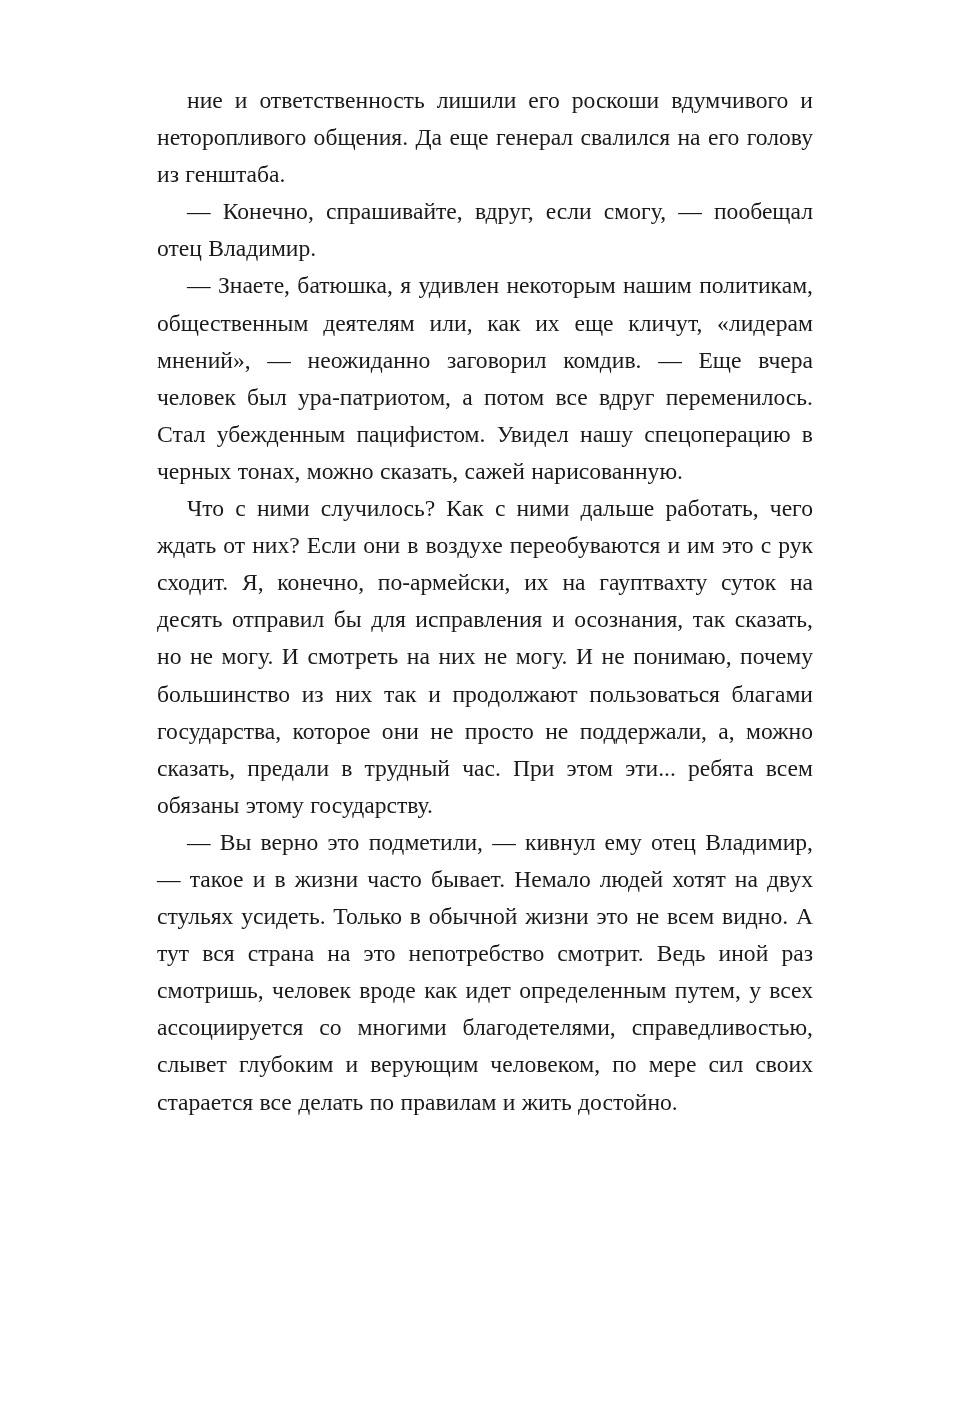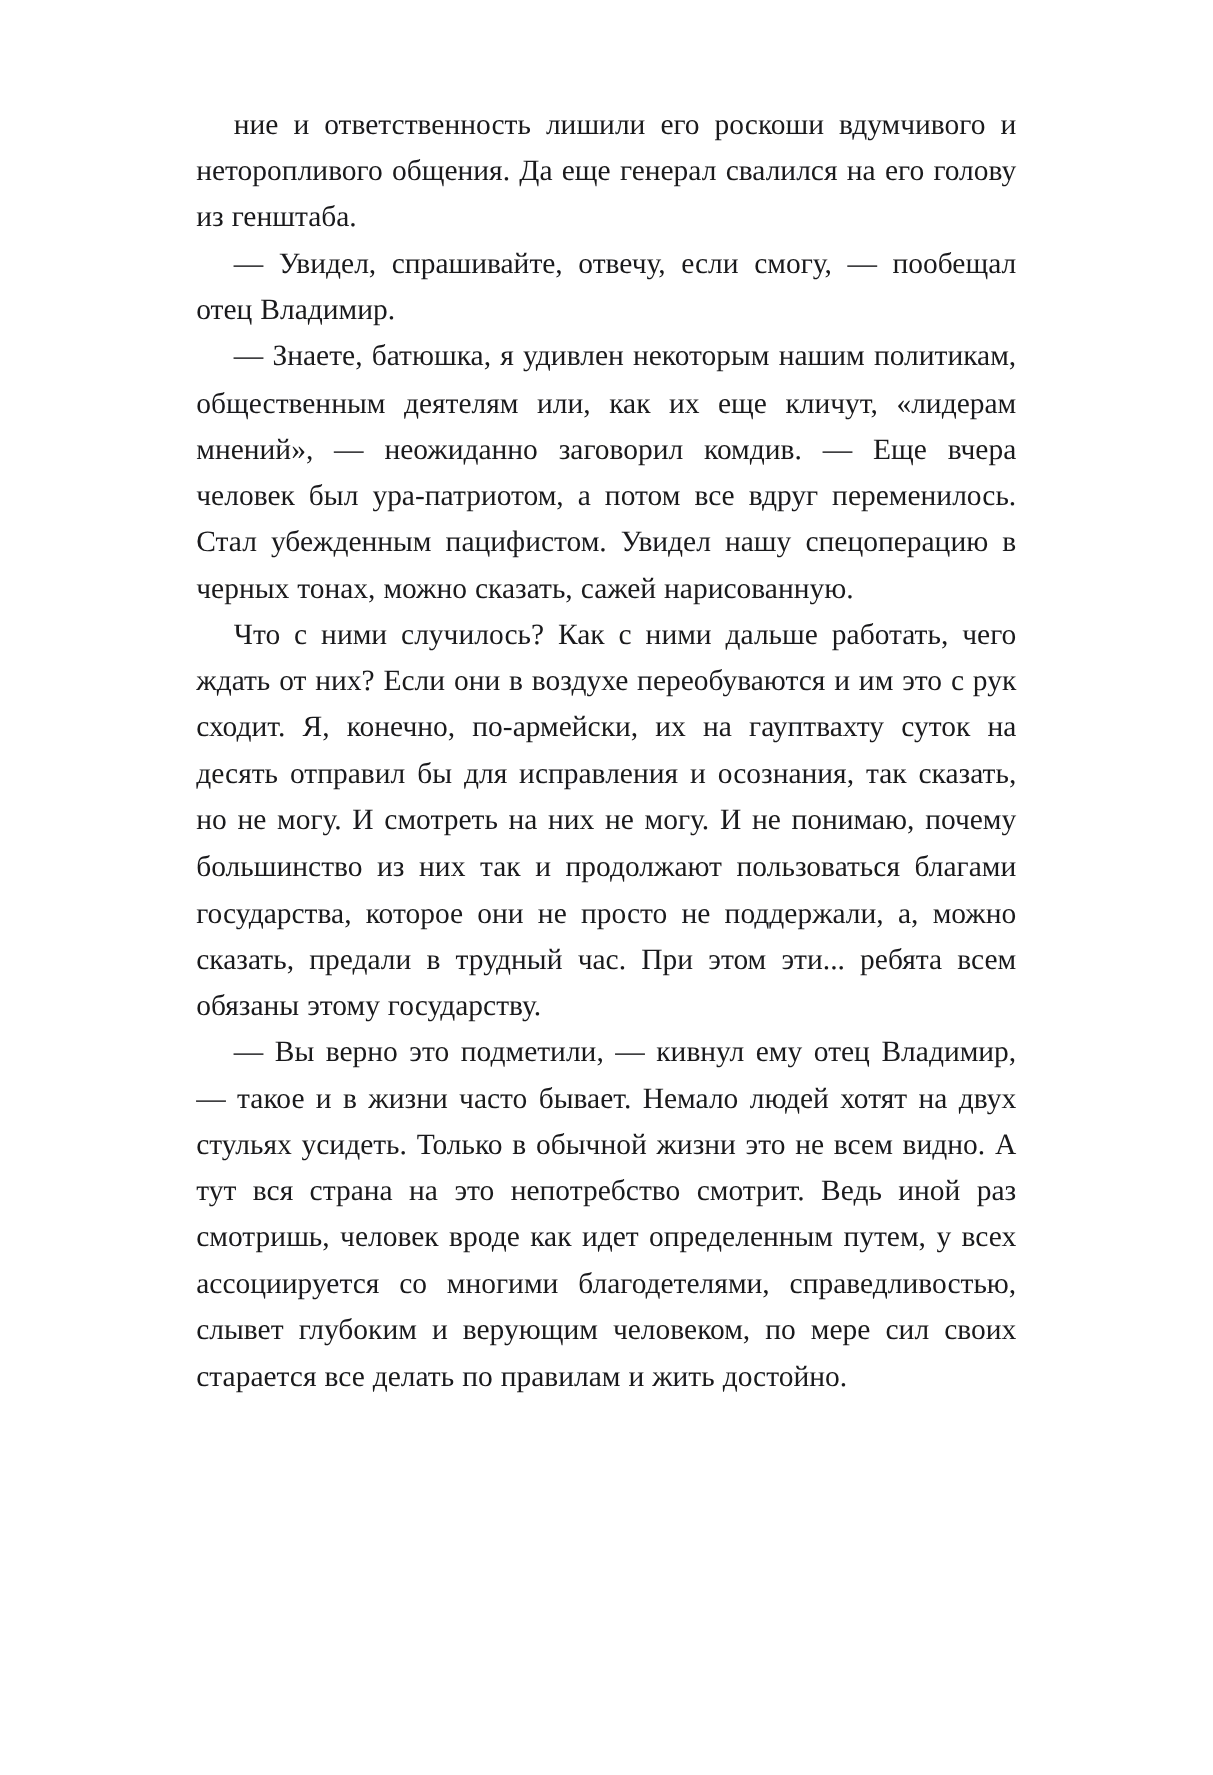--- a/index.html
+++ b/index.html
@@ -75,21 +75,21 @@
     letter-spacing: 0.1px;
   }
 </style>
 </head>
 <body>
 
 <div class="page">
 
   <div class="text-column">
     <p class="para">ние и ответственность лишили его роскоши вдумчивого и неторопливого общения. Да еще генерал свалился на его голову из генштаба.</p>
-    <p class="para">— Увидел, спрашивайте, отвечу, если смогу, — пообещал отец Владимир.</p>
+    <p class="para">— Конечно, спрашивайте, вдруг, если смогу, — пообещал отец Владимир.</p>
     <p class="para">— Знаете, батюшка, я удивлен некоторым нашим политикам, общественным деятелям или, как их еще кличут, «лидерам мнений», — неожиданно заговорил комдив. — Еще вчера человек был ура-патриотом, а потом все вдруг переменилось. Стал убежденным пацифистом. Увидел нашу спецоперацию в черных тонах, можно сказать, сажей нарисованную.</p>
     <p class="para">Что с ними случилось? Как с ними дальше работать, чего ждать от них? Если они в воздухе переобуваются и им это с рук сходит. Я, конечно, по-армейски, их на гауптвахту суток на десять отправил бы для исправления и осознания, так сказать, но не могу. И смотреть на них не могу. И не понимаю, почему большинство из них так и продолжают пользоваться благами государства, которое они не просто не поддержали, а, можно сказать, предали в трудный час. При этом эти... ребята всем обязаны этому государству.</p>
     <p class="para">— Вы верно это подметили, — кивнул ему отец Владимир, — такое и в жизни часто бывает. Немало людей хотят на двух стульях усидеть. Только в обычной жизни это не всем видно. А тут вся страна на это непотребство смотрит. Ведь иной раз смотришь, человек вроде как идет определенным путем, у всех ассоциируется со многими благодетелями, справедливостью, слывет глубоким и верующим человеком, по мере сил своих старается все делать по правилам и жить достойно.</p>
   </div>
 
   <div class="footer">
     <span class="footer-page-number">78</span>
     <span class="footer-author">И. Н. Соловьев</span>
   </div>
 

